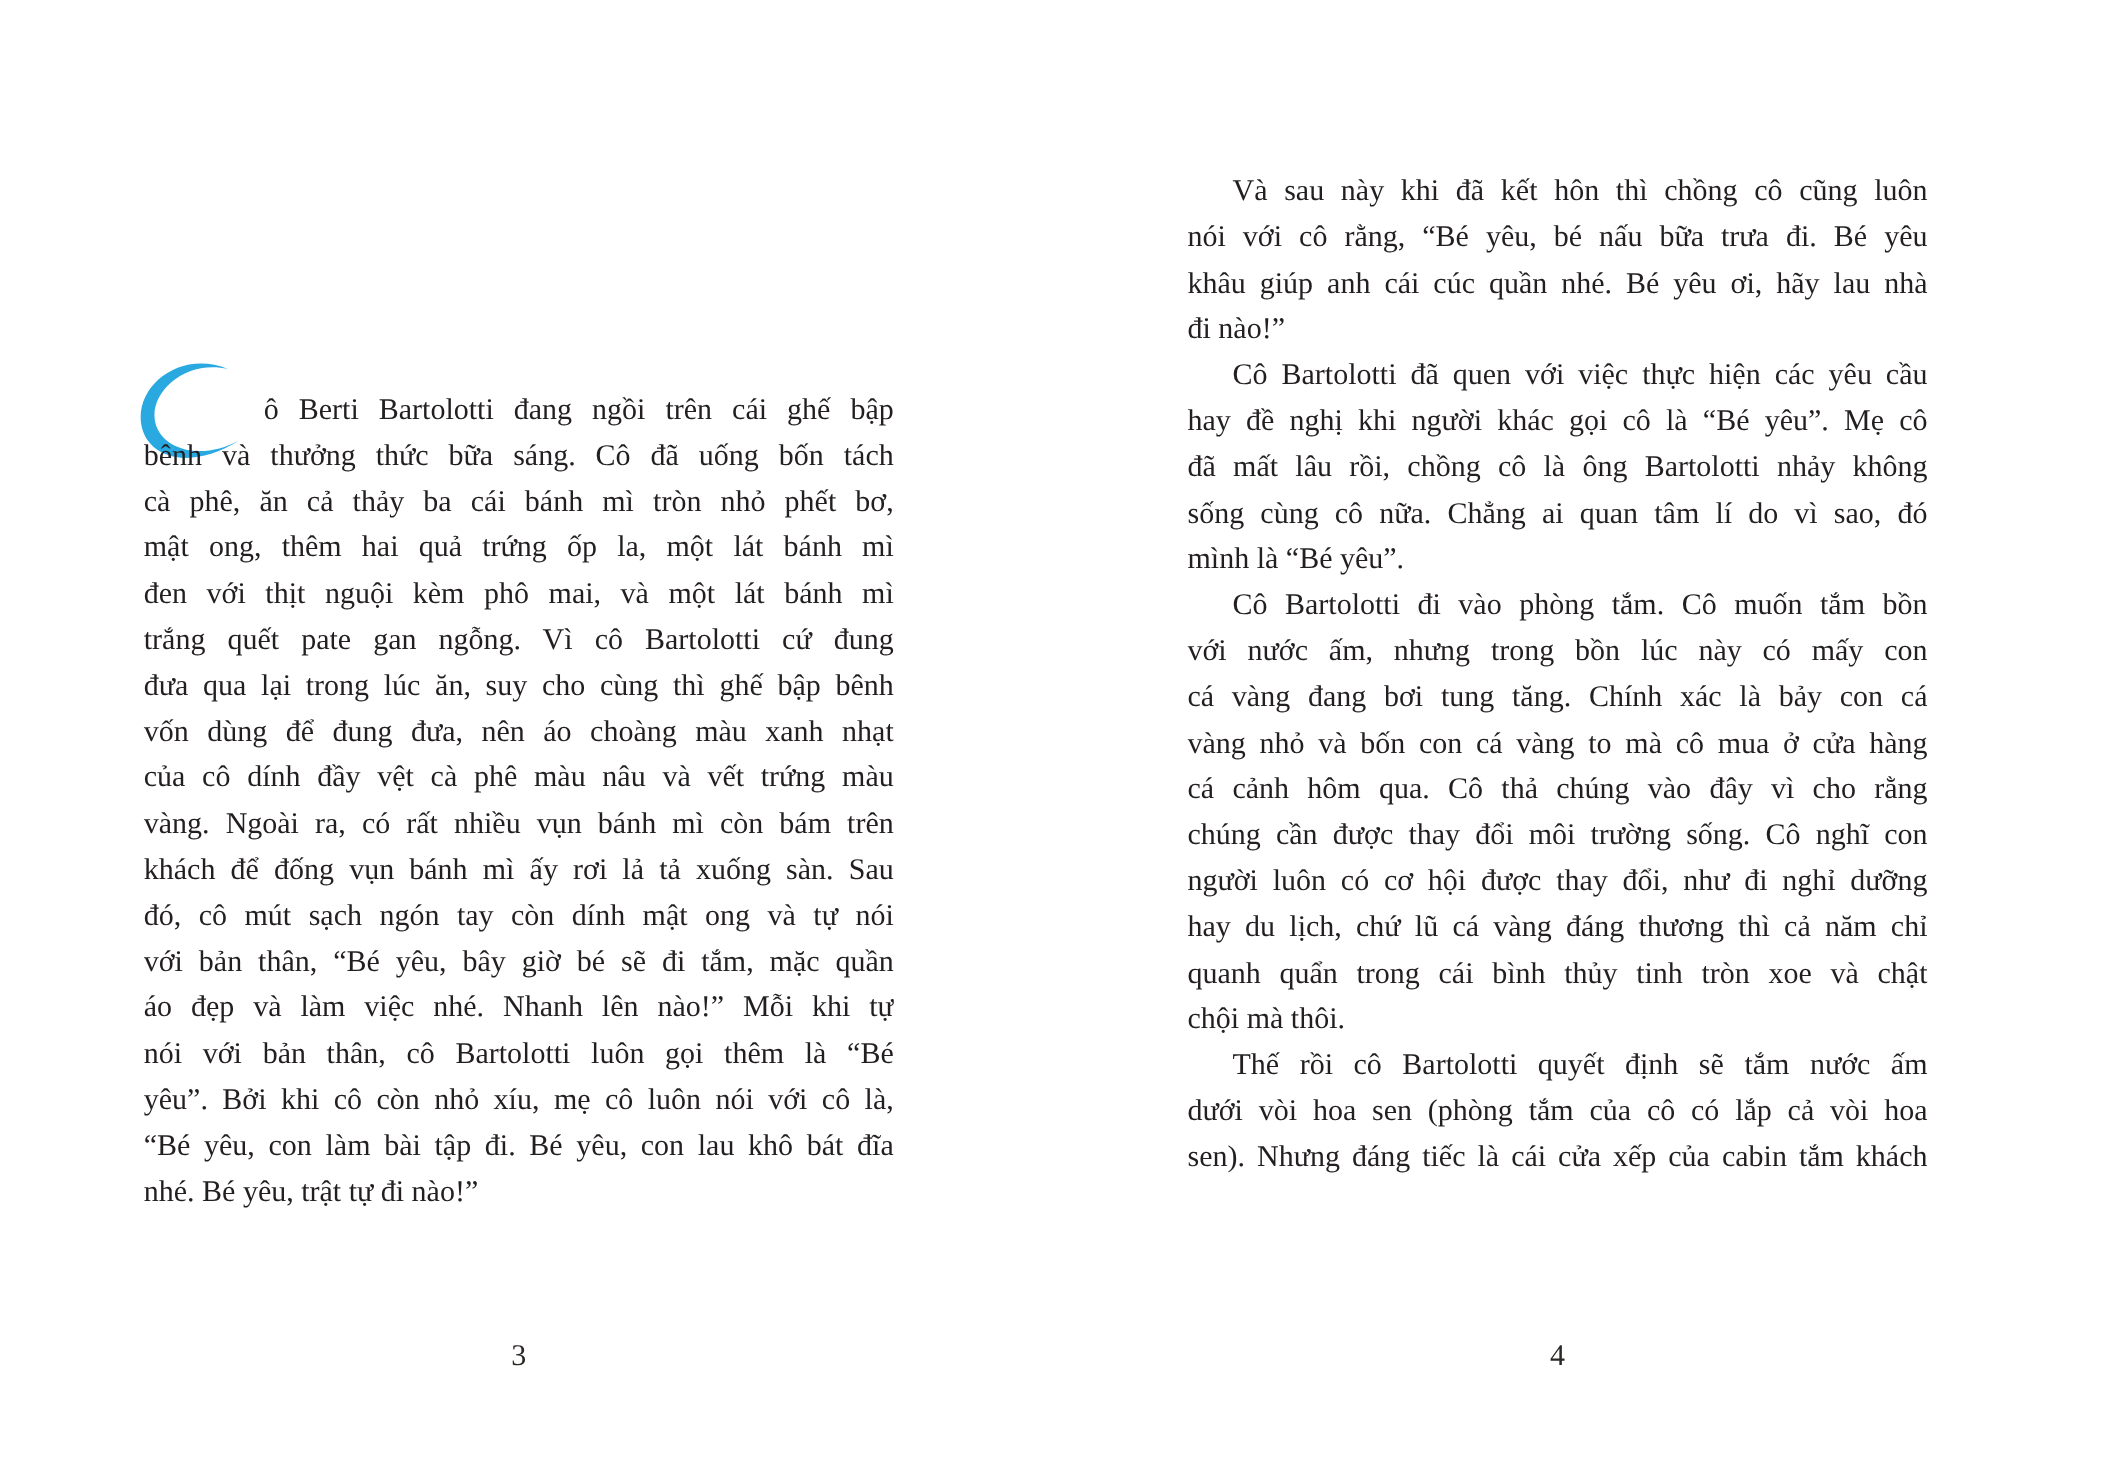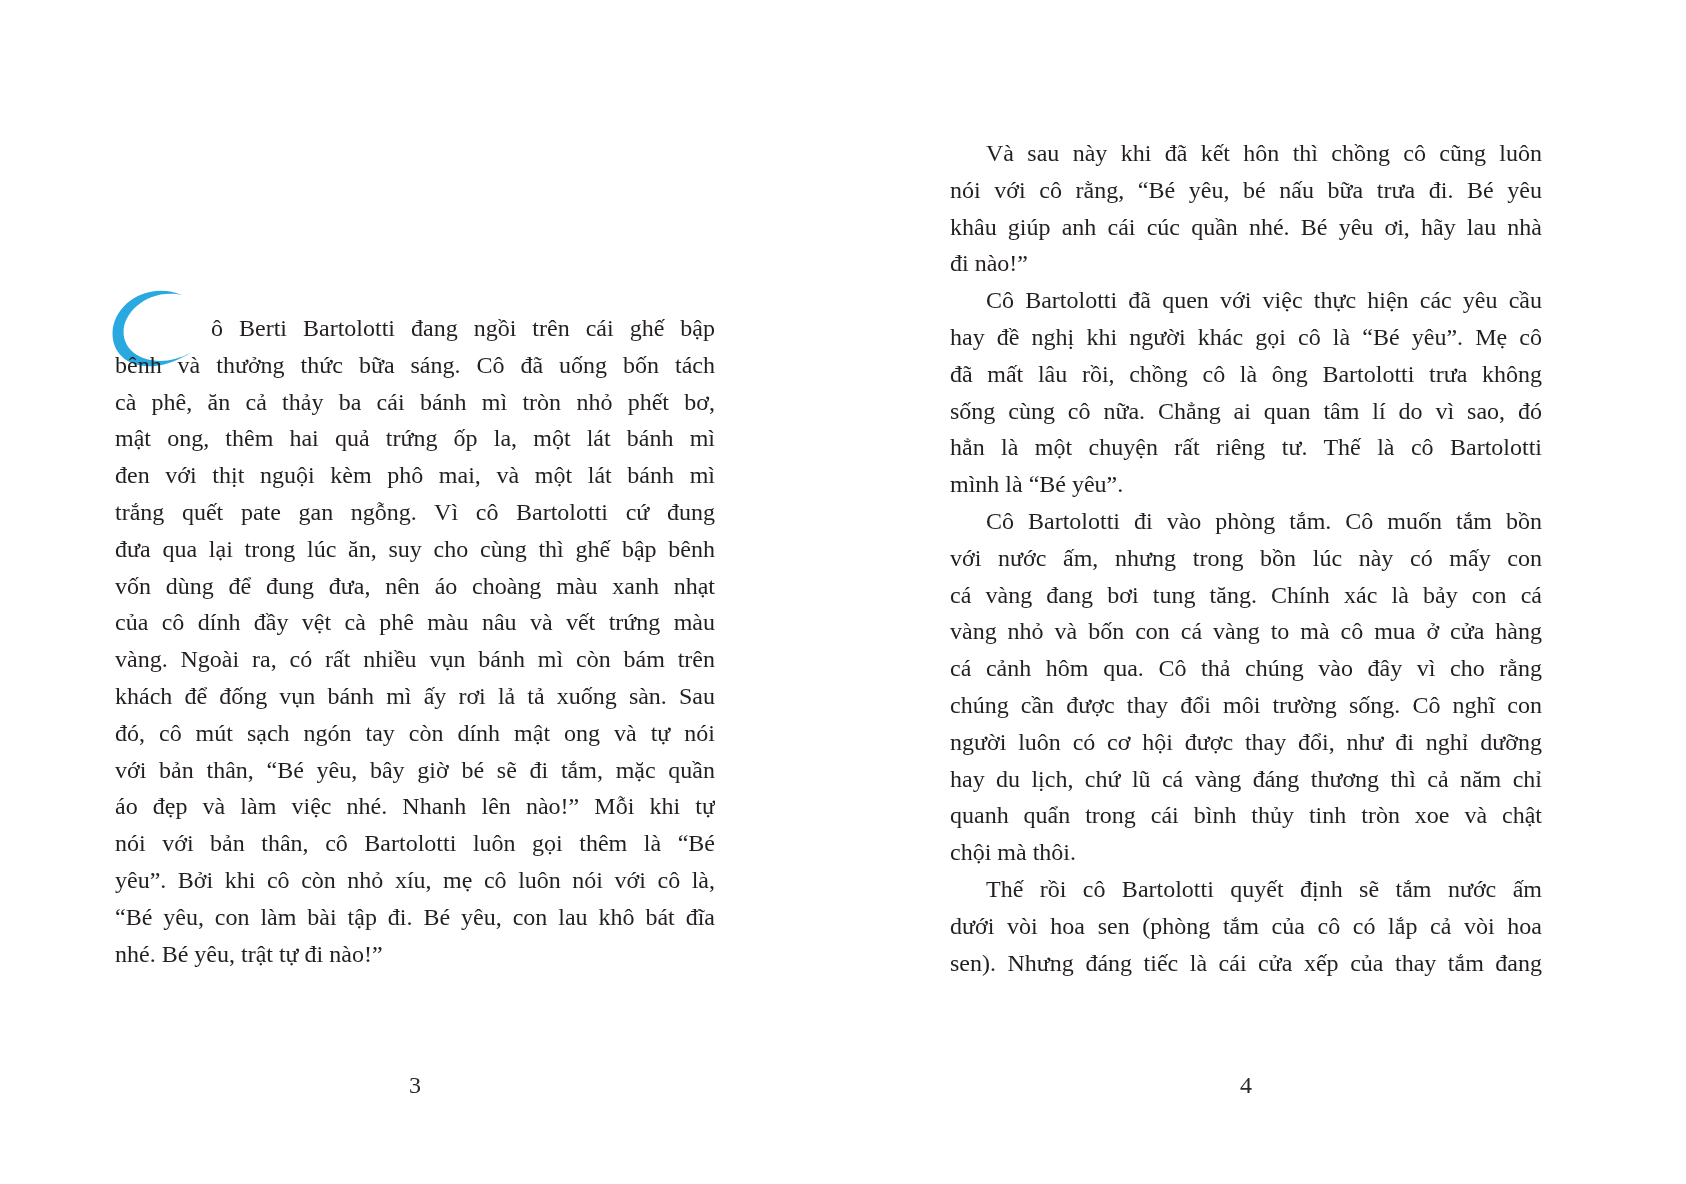--- a/index.html
+++ b/index.html
@@ -83,36 +83,35 @@
       <div class="line endline">nhé. Bé yêu, trật tự đi nào!”</div>
     </div>
 
   <div class="text-col col-right">
       <div class="line indent">Và sau này khi đã kết hôn thì chồng cô cũng luôn</div>
       <div class="line">nói với cô rằng, “Bé yêu, bé nấu bữa trưa đi. Bé yêu</div>
       <div class="line">khâu giúp anh cái cúc quần nhé. Bé yêu ơi, hãy lau nhà</div>
       <div class="line endline">đi nào!”</div>
       <div class="line indent">Cô Bartolotti đã quen với việc thực hiện các yêu cầu</div>
       <div class="line">hay đề nghị khi người khác gọi cô là “Bé yêu”. Mẹ cô</div>
-      <div class="line">đã mất lâu rồi, chồng cô là ông Bartolotti trưa không</div>
+      <div class="line">đã mất lâu rồi, chồng cô là ông Bartolotti nhảy không</div>
       <div class="line">sống cùng cô nữa. Chẳng ai quan tâm lí do vì sao, đó</div>
-      <div class="line">hẳn là một chuyện rất riêng tư. Thế là cô Bartolotti</div>
       <div class="line endline">mình là “Bé yêu”.</div>
       <div class="line indent">Cô Bartolotti đi vào phòng tắm. Cô muốn tắm bồn</div>
       <div class="line">với nước ấm, nhưng trong bồn lúc này có mấy con</div>
       <div class="line">cá vàng đang bơi tung tăng. Chính xác là bảy con cá</div>
       <div class="line">vàng nhỏ và bốn con cá vàng to mà cô mua ở cửa hàng</div>
       <div class="line">cá cảnh hôm qua. Cô thả chúng vào đây vì cho rằng</div>
       <div class="line">chúng cần được thay đổi môi trường sống. Cô nghĩ con</div>
       <div class="line">người luôn có cơ hội được thay đổi, như đi nghỉ dưỡng</div>
       <div class="line">hay du lịch, chứ lũ cá vàng đáng thương thì cả năm chỉ</div>
       <div class="line">quanh quẩn trong cái bình thủy tinh tròn xoe và chật</div>
       <div class="line endline">chội mà thôi.</div>
       <div class="line indent">Thế rồi cô Bartolotti quyết định sẽ tắm nước ấm</div>
       <div class="line">dưới vòi hoa sen (phòng tắm của cô có lắp cả vòi hoa</div>
-      <div class="line">sen). Nhưng đáng tiếc là cái cửa xếp của thay tắm đang</div>
+      <div class="line">sen). Nhưng đáng tiếc là cái cửa xếp của cabin tắm khách</div>
     </div>
 
   <div class="page-number pn-left">3</div>
 
   <div class="page-number pn-right">4</div>
 
 </div>
 
 </body></html>

